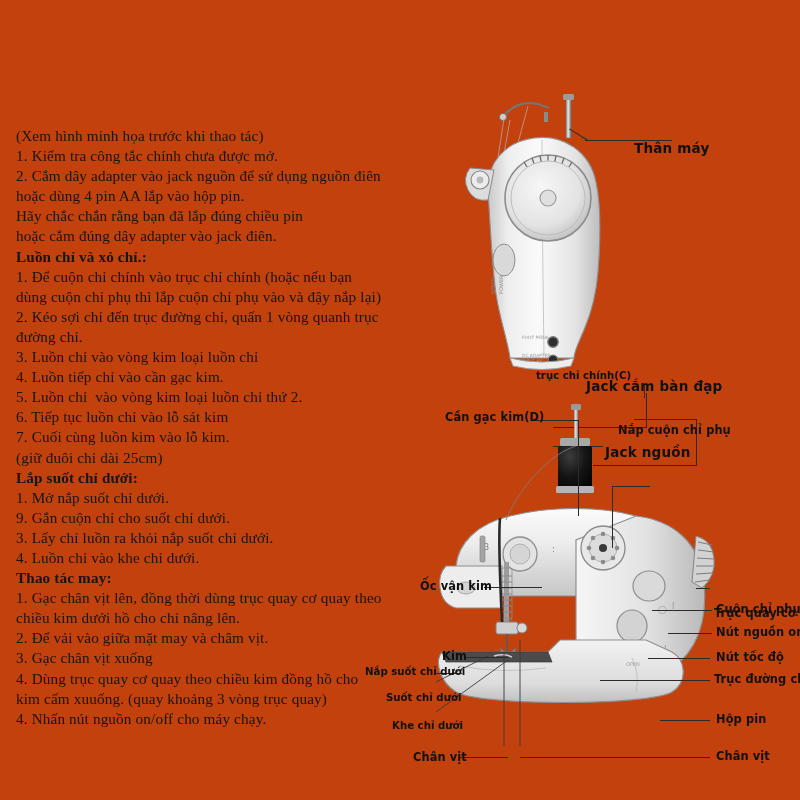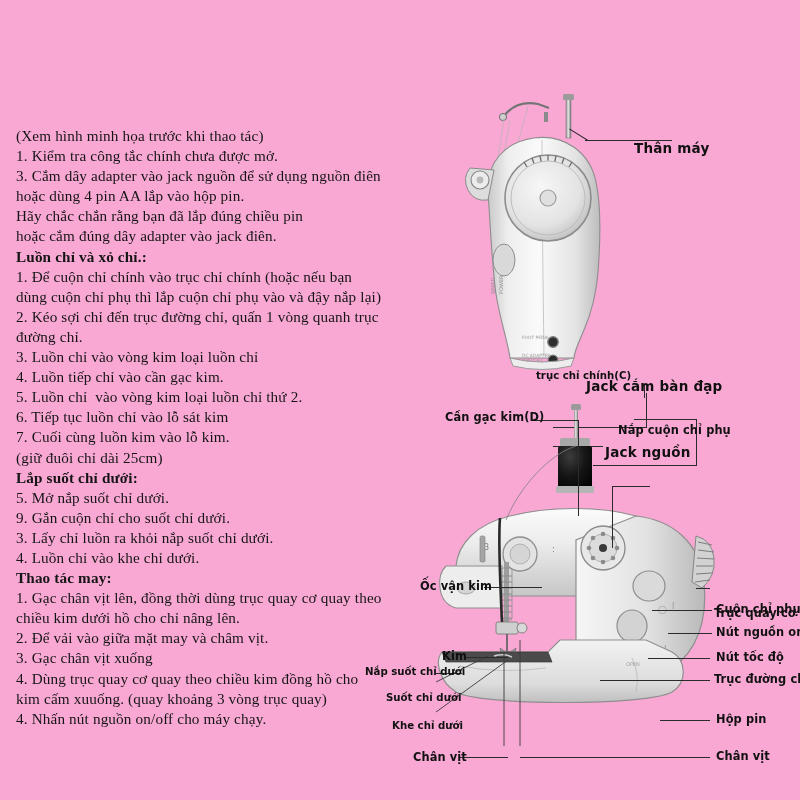--- a/index.html
+++ b/index.html
@@ -5,21 +5,21 @@
 <style>
   html, body {
     margin: 0;
     padding: 0;
     background: #ffffff;
   }
   #page {
     position: relative;
     width: 800px;
     height: 800px;
-    background: #f9a8d4;
+    background: #c2410c;
     overflow: hidden;
     font-family: "Liberation Serif", "DejaVu Serif", serif;
   }
 
   
   #instructions {
     position: absolute;
     left: 16px;
     top: 126px;
     width: 430px;
@@ -79,39 +79,39 @@
 </style>
 </head>
 <body>
 
 <div id="page">
 
   <div id="instructions">
 
     <div class="ins-row"><span class="ins-line">(Xem hình minh họa trước khi thao tác)</span></div>
     <div class="ins-row"><span class="ins-line">1. Kiểm tra công tắc chính chưa được mở.</span></div>
-    <div class="ins-row"><span class="ins-line">3. Cắm dây adapter vào jack nguồn để sử dụng nguồn điên</span></div>
+    <div class="ins-row"><span class="ins-line">2. Cắm dây adapter vào jack nguồn để sử dụng nguồn điên</span></div>
     <div class="ins-row"><span class="ins-line">hoặc dùng 4 pin AA lắp vào hộp pin.</span></div>
     <div class="ins-row"><span class="ins-line">Hãy chắc chắn rằng bạn đã lắp đúng chiều pin</span></div>
     <div class="ins-row"><span class="ins-line">hoặc cắm đúng dây adapter vào jack điên.</span></div>
 
     <div class="ins-row"><span class="ins-line heading">Luồn chỉ và xỏ chỉ.:</span></div>
     <div class="ins-row"><span class="ins-line">1. Để cuộn chỉ chính vào trục chỉ chính (hoặc nếu bạn</span></div>
     <div class="ins-row"><span class="ins-line">dùng cuộn chỉ phụ thì lắp cuộn chỉ phụ vào và đậy nắp lại)</span></div>
     <div class="ins-row"><span class="ins-line">2. Kéo sợi chỉ đến trục đường chỉ, quấn 1 vòng quanh trục</span></div>
     <div class="ins-row"><span class="ins-line">đường chỉ.</span></div>
     <div class="ins-row"><span class="ins-line">3. Luồn chỉ vào vòng kim loại luồn chỉ</span></div>
     <div class="ins-row"><span class="ins-line">4. Luồn tiếp chỉ vào cần gạc kim.</span></div>
     <div class="ins-row"><span class="ins-line">5. Luồn chỉ  vào vòng kim loại luồn chỉ thứ 2.</span></div>
     <div class="ins-row"><span class="ins-line">6. Tiếp tục luồn chỉ vào lỗ sát kim</span></div>
     <div class="ins-row"><span class="ins-line">7. Cuối cùng luồn kim vào lỗ kim.</span></div>
     <div class="ins-row"><span class="ins-line">(giữ đuôi chỉ dài 25cm)</span></div>
 
     <div class="ins-row"><span class="ins-line heading">Lắp suốt chỉ dưới:</span></div>
-    <div class="ins-row"><span class="ins-line">5. Mở nắp suốt chỉ dưới.</span></div>
+    <div class="ins-row"><span class="ins-line">1. Mở nắp suốt chỉ dưới.</span></div>
     <div class="ins-row"><span class="ins-line">9. Gắn cuộn chỉ cho suốt chỉ dưới.</span></div>
     <div class="ins-row"><span class="ins-line">3. Lấy chỉ luồn ra khỏi nắp suốt chỉ dưới.</span></div>
     <div class="ins-row"><span class="ins-line">4. Luồn chỉ vào khe chỉ dưới.</span></div>
 
     <div class="ins-row"><span class="ins-line heading">Thao tác may: </span></div>
     <div class="ins-row"><span class="ins-line">1. Gạc chân vịt lên, đồng thời dùng trục quay cơ quay theo</span></div>
     <div class="ins-row"><span class="ins-line">chiều kim dưới hồ cho chỉ nâng lên.</span></div>
     <div class="ins-row"><span class="ins-line">2. Để vải vào giữa mặt may và châm vịt.</span></div>
     <div class="ins-row"><span class="ins-line">3. Gạc chân vịt xuống</span></div>
     <div class="ins-row"><span class="ins-line">4. Dùng trục quay cơ quay theo chiều kim đồng hồ cho</span></div>

